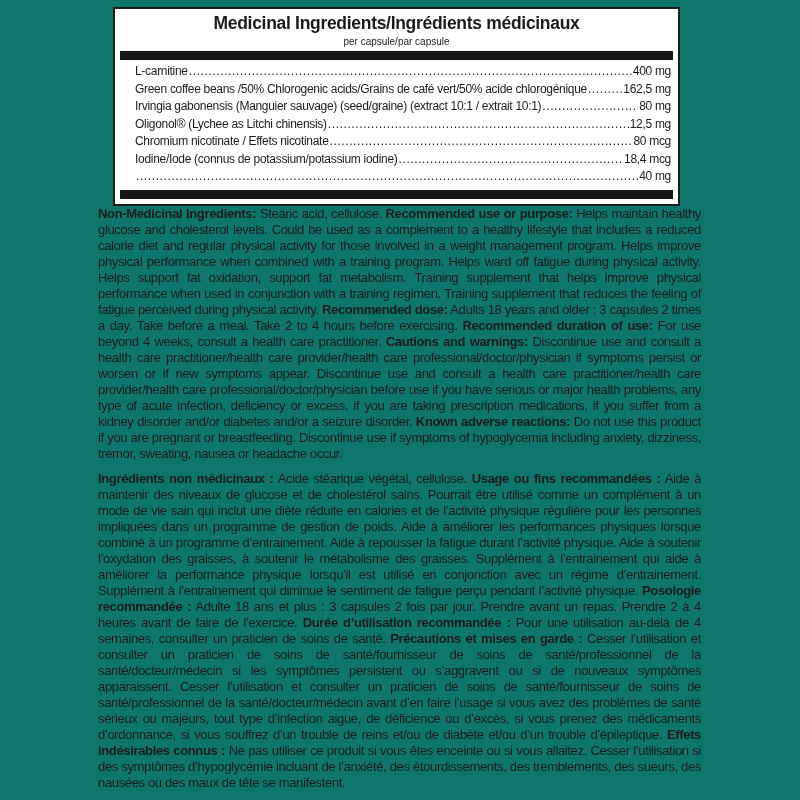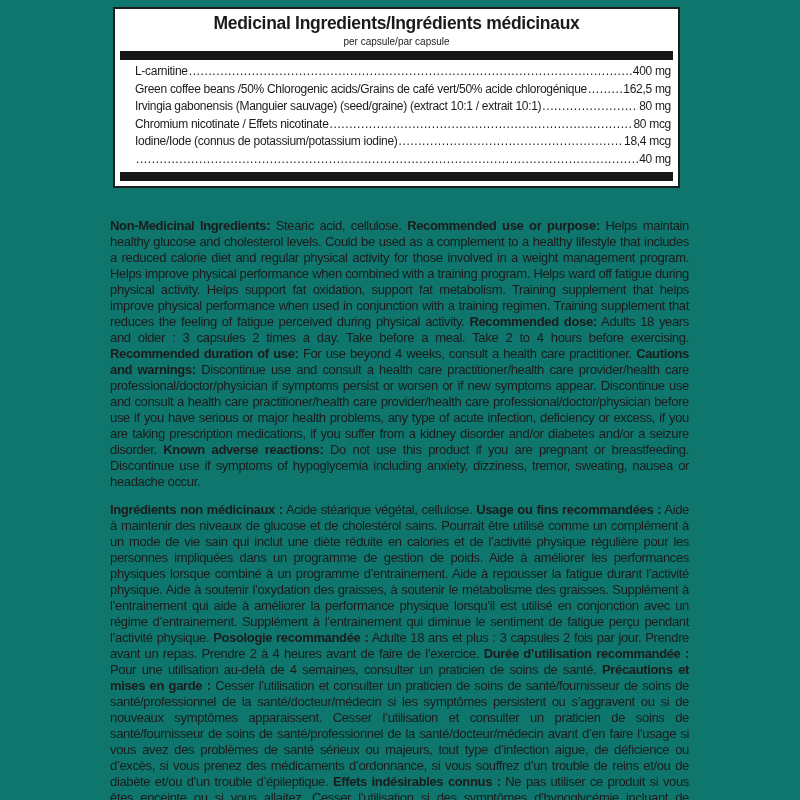--- a/index.html
+++ b/index.html
@@ -67,21 +67,21 @@
   .body-copy {
     position: absolute;
     left: 98px;
     top: 206px;
     width: 603px;
     font-size: 13px;
     line-height: 16px;
     letter-spacing: -0.35px;
     text-align: justify;
   }
-  .para { margin: 12px; }
+  .para { margin: 0; }
   .para + .para { margin-top: 9px; }
   .para b { font-weight: bold; }
 </style>
 </head>
 <body>
 
 <div class="page">
 
   <div class="facts-box">
     <div class="facts-title">Medicinal Ingredients/Ingrédients médicinaux</div>
@@ -98,20 +98,25 @@
         <span class="name">Green coffee beans /50% Chlorogenic acids/Grains de café vert/50% acide chlorogénique</span>
         <span class="dots"></span>
         <span class="amount">162,5 mg</span>
       </div>
       <div class="row">
         <span class="name">Irvingia gabonensis (Manguier sauvage) (seed/graine) (extract 10:1 / extrait 10:1)</span>
         <span class="dots"></span>
         <span class="amount">80 mg</span>
       </div>
       <div class="row">
+        <span class="name">Oligonol® (Lychee as Litchi chinensis)</span>
+        <span class="dots"></span>
+        <span class="amount">12,5 mg</span>
+      </div>
+      <div class="row">
         <span class="name">Chromium nicotinate / Effets nicotinate</span>
         <span class="dots"></span>
         <span class="amount">80 mcg</span>
       </div>
       <div class="row">
         <span class="name">Iodine/Iode (connus de potassium/potassium iodine)</span>
         <span class="dots"></span>
         <span class="amount">18,4 mcg</span>
       </div>
       <div class="row">

